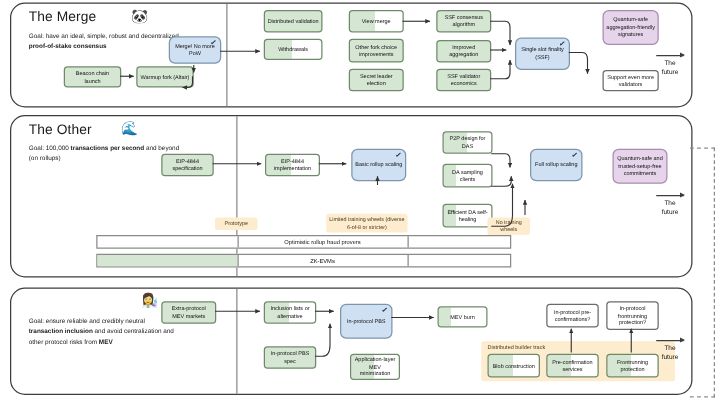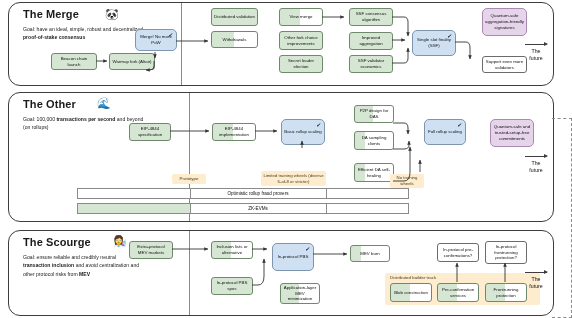--- a/index.html
+++ b/index.html
@@ -43,21 +43,20 @@
   }
 
   .sec-title {
     position: absolute;
     left: 14px;
     top: 5px;
     font-size: 11px;
     color: #1a1a1a;
     letter-spacing: .1px;
     white-space: nowrap;
-    font-weight: bold;
   }
   .sec-emoji {
     position: absolute;
     font-size: 11px;
     line-height: 1;
   }
   .sec-goal {
     position: absolute;
     left: 14px;
     width: 128px;
@@ -325,21 +324,20 @@
       <div class="barfill" style="width:112px;"></div>
       <div class="bartick" style="left:112px;"></div>
       <div class="bartick" style="left:248px;"></div>
       <span class="barlabel" style="position:absolute; left:112px; width:136px; text-align:center;">ZK-EVMs</span>
     </div>
   </div>
 
   <div class="panel" id="panel-scourge">
     <div class="divider" style="left:180px;"></div>
 
-    <div class="sec-title">The Scourge</div>
     <div class="sec-emoji" style="left:104px; top:5px;">👩‍🔬</div>
     <div class="sec-goal" style="top:22px; width:120px;">
       Goal: ensure reliable and credibly neutral <b>transaction inclusion</b> and avoid centralization and other protocol risks from <b>MEV</b>
     </div>
 
     <div class="node n-green" style="left:120px; top:10px; width:44px; height:18px;">
       <span>Extra-protocol MEV markets</span>
     </div>
     <div class="node n-green-half" style="left:202px; top:10px; width:42px; height:18px;">
       <span>Inclusion lists or alternative</span>

